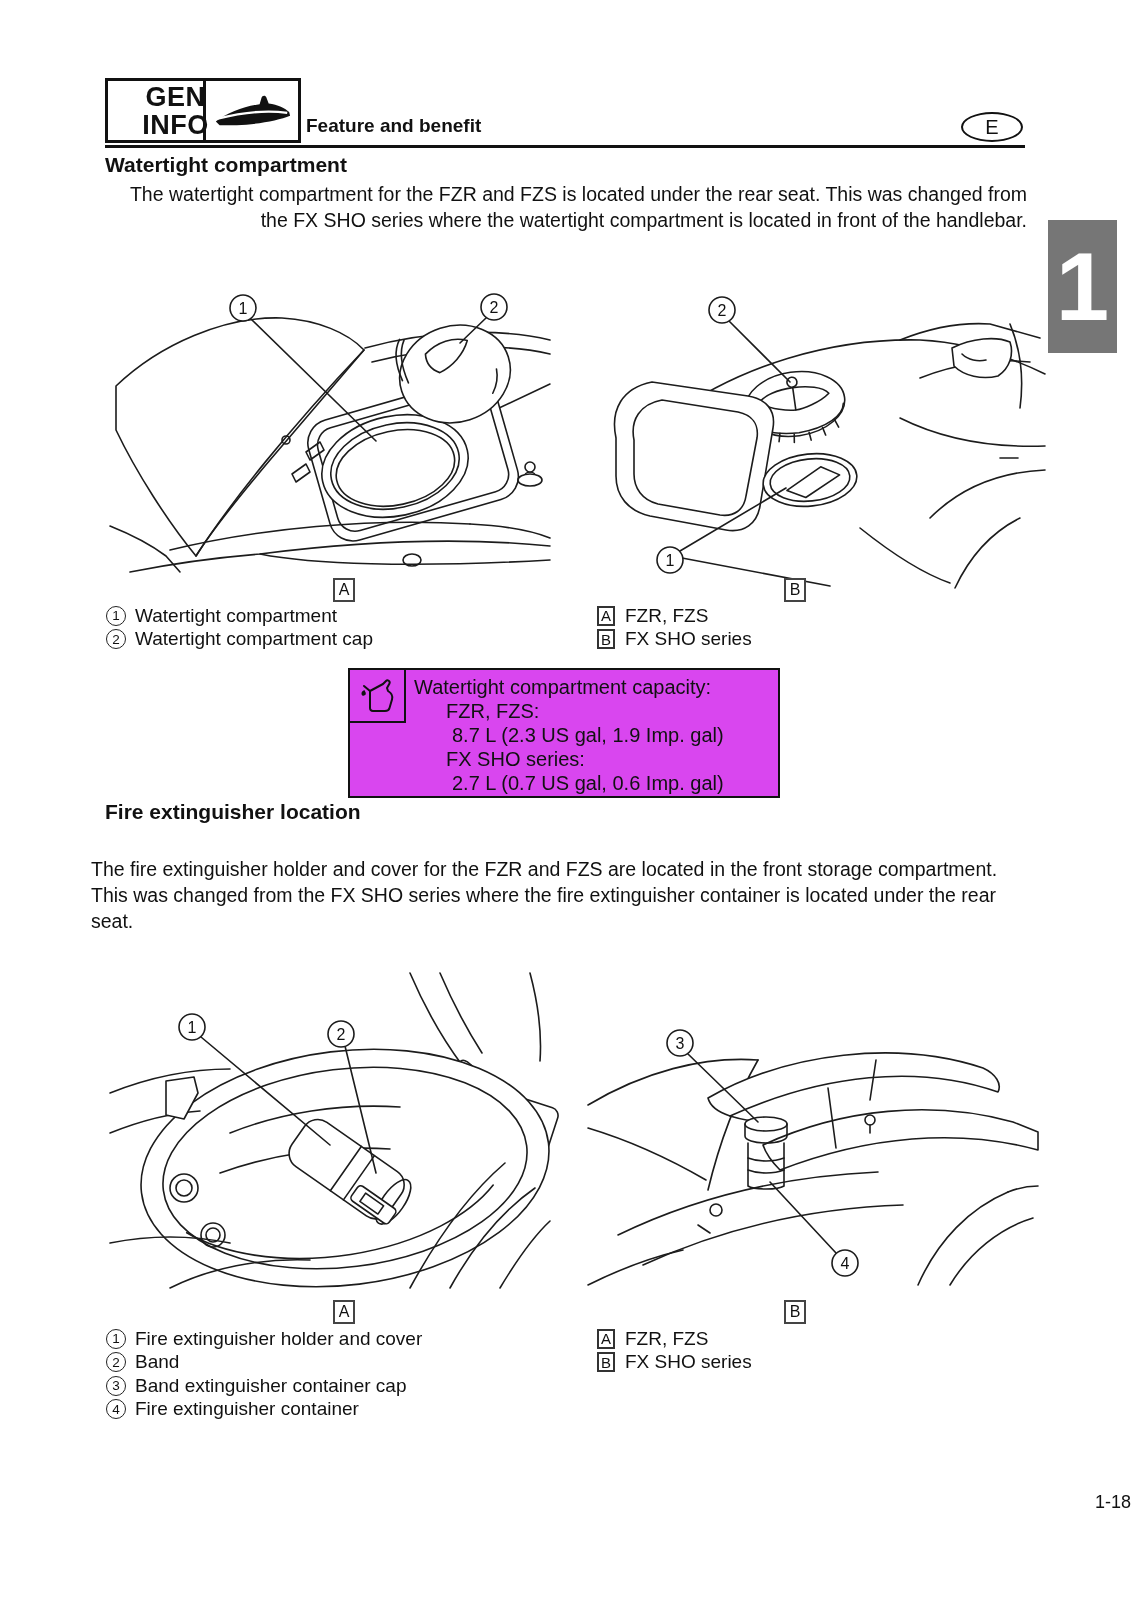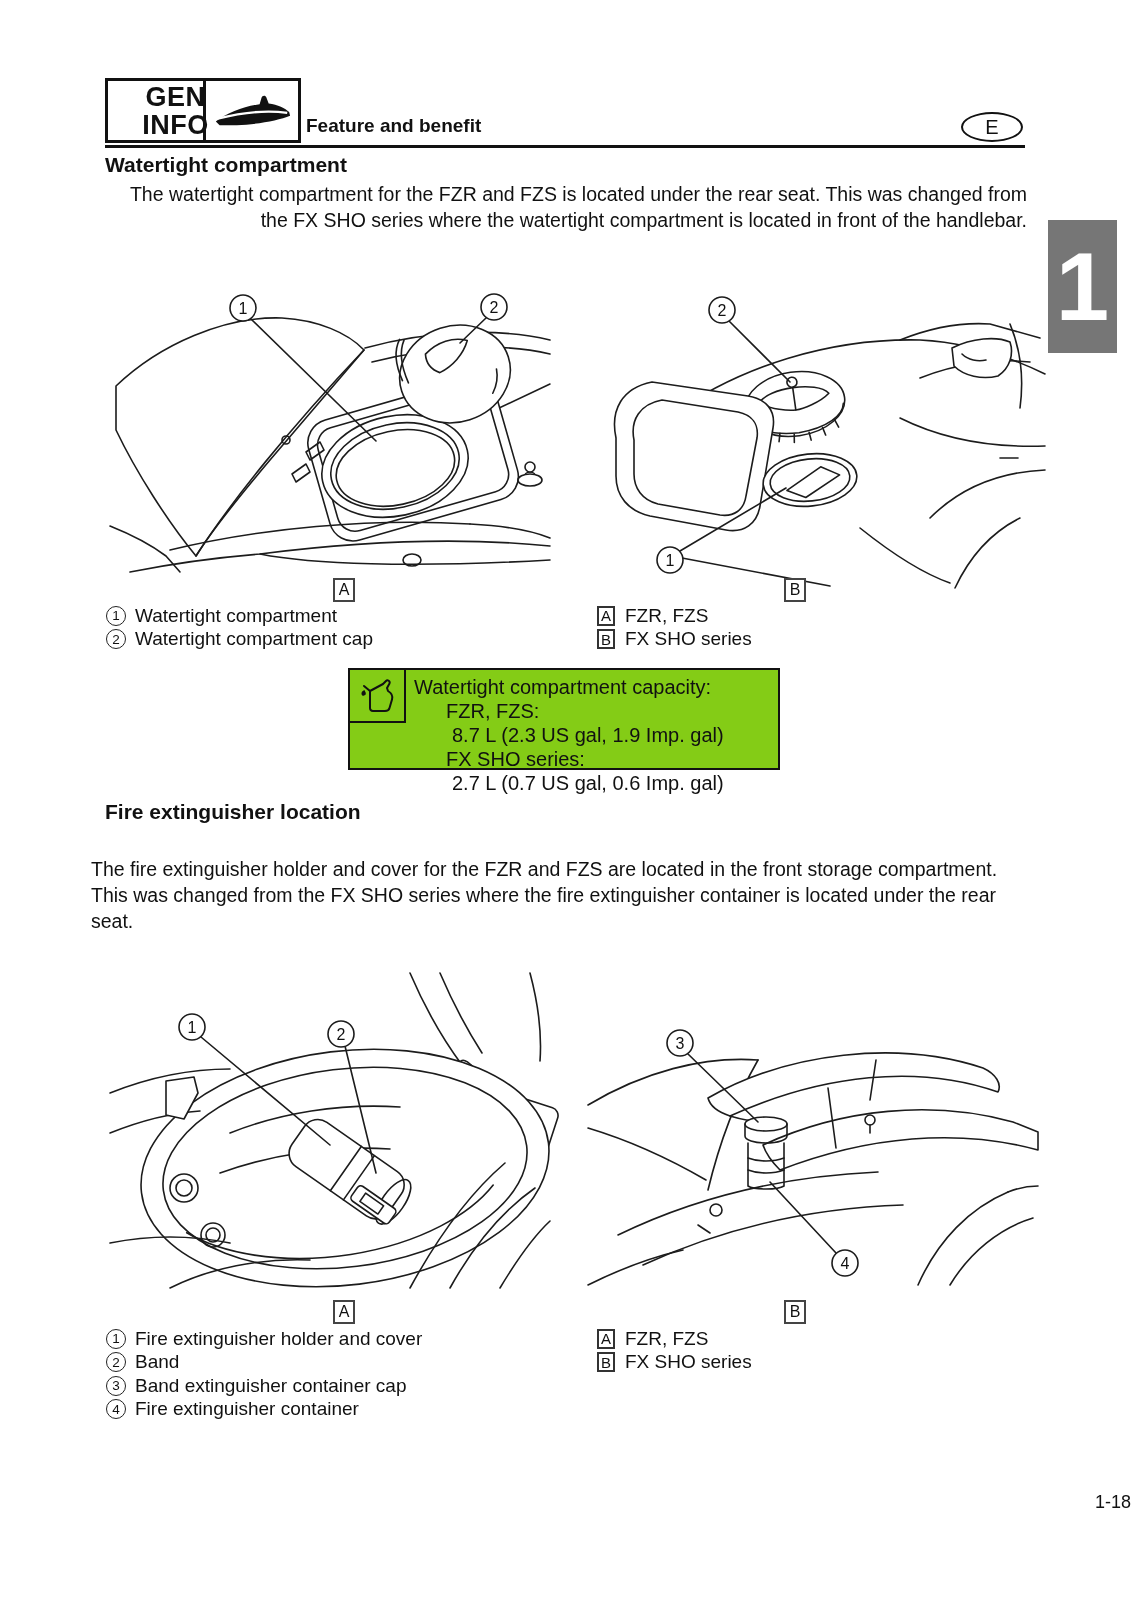--- a/index.html
+++ b/index.html
@@ -21,21 +21,21 @@
   
   .h2{font-weight:bold;font-size:21px;}
   .body-text{font-size:19.5px;line-height:26px;width:922px;}
   
   .fig-label{border:2px solid #444;width:22px;height:24px;display:flex;align-items:center;justify-content:center;font-size:16px;background:#fff;box-sizing:border-box;transform:translateX(-50%);}
   .legend{display:flex;flex-direction:column;}
   .legend-row{display:flex;align-items:center;height:23.5px;font-size:19px;white-space:nowrap;}
   .circ-num{width:20px;height:20px;border:1.6px solid #222;border-radius:50%;display:inline-flex;align-items:center;justify-content:center;font-size:13.5px;margin-right:9px;flex:none;box-sizing:border-box;}
   .box-letter{width:18px;height:20px;border:2px solid #333;display:inline-flex;align-items:center;justify-content:center;font-size:15px;margin-right:10px;flex:none;box-sizing:border-box;}
   
-  .spec-box{left:348px;top:668px;width:432px;height:102px;border:2.5px solid #111;box-sizing:border-box;background:#84cc16;}
+  .spec-box{left:348px;top:668px;width:432px;height:130px;border:2.5px solid #111;box-sizing:border-box;background:#d946ef;}
   .spec-icon-cell{position:absolute;left:0;top:0;width:56px;height:53px;border-right:2.5px solid #111;border-bottom:2.5px solid #111;box-sizing:border-box;display:flex;align-items:center;justify-content:center;}
   .spec-text{position:absolute;left:64px;top:5px;font-size:20px;line-height:24px;white-space:nowrap;}
   .spec-label{margin-left:32px;}
   .spec-value{margin-left:38px;}
   .footer{left:0;top:1492px;width:1131px;text-align:right;font-size:18px;}
   
   svg.fig{overflow:visible;}
   svg.fig .ln{fill:none;stroke:#1c1c1c;stroke-width:1.6;stroke-linecap:round;stroke-linejoin:round;}
   svg.fig .wh{fill:#ffffff;stroke:#1c1c1c;stroke-width:1.6;stroke-linecap:round;stroke-linejoin:round;}
   svg.fig text{font-family:"Liberation Sans",sans-serif;font-size:16px;fill:#111;text-anchor:middle;}

